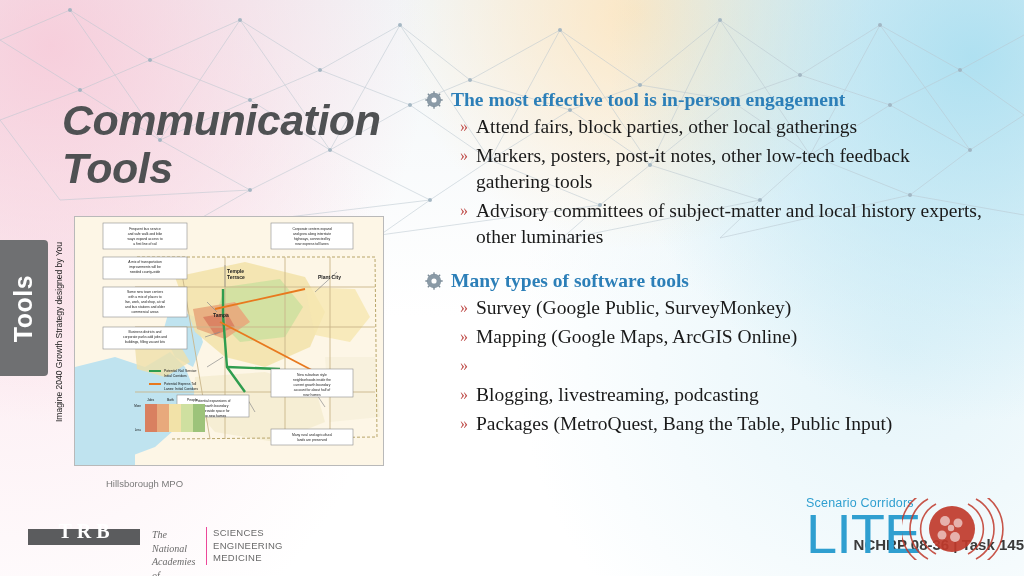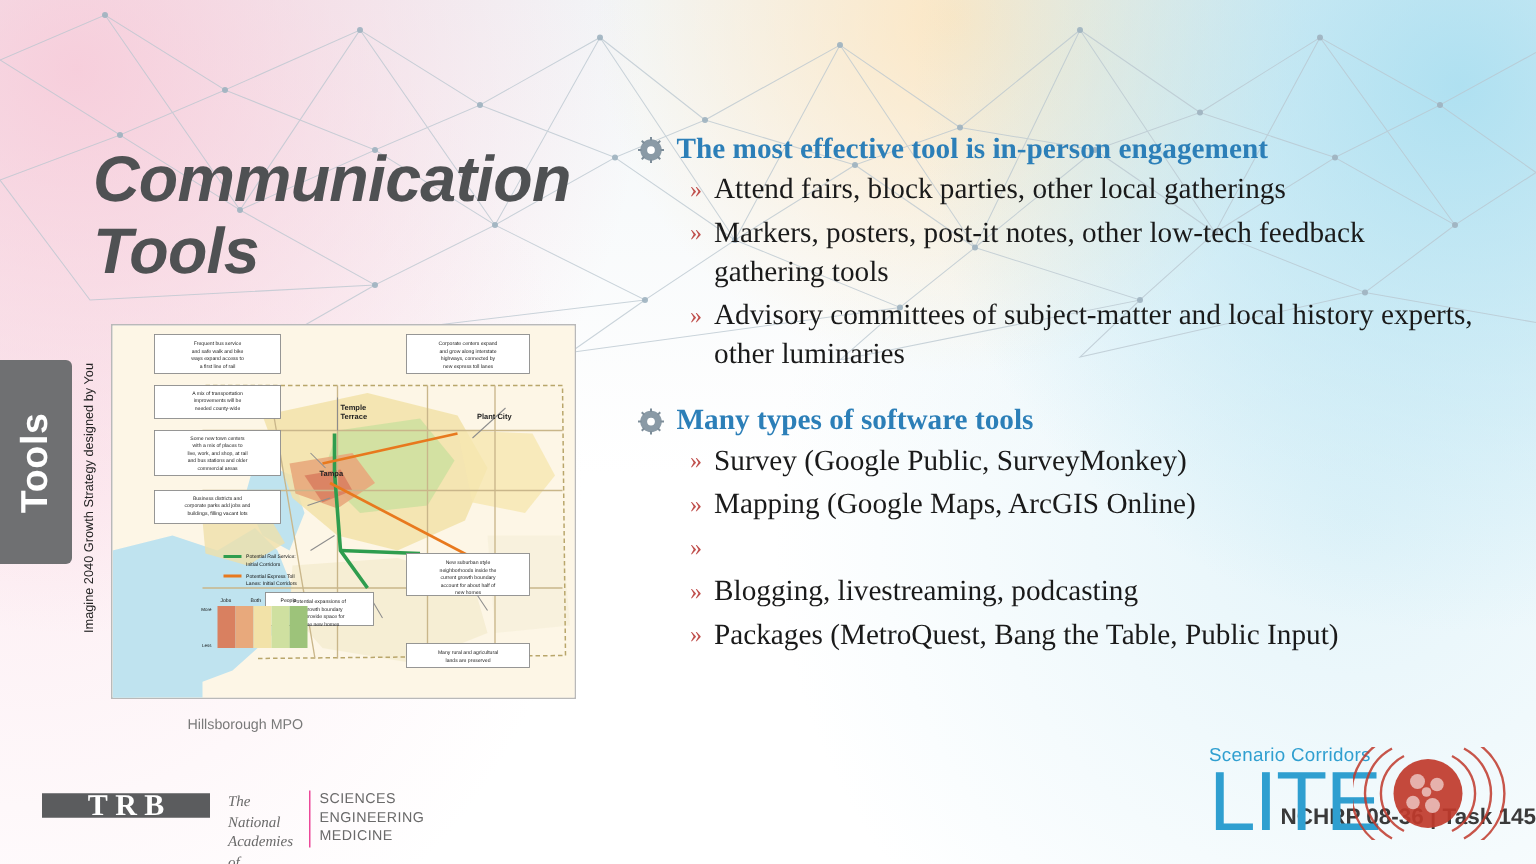--- a/index.html
+++ b/index.html
@@ -75,21 +75,20 @@
     width: 310px; height: 250px;
     border: 1px solid #b9b9b9;
     background: #fdfaf2;
     overflow: hidden;
   }
   .map-caption {
     position: absolute; left: 56px; top: 268px;
     font-family: "Liberation Sans", sans-serif;
     font-size: 9.5px;
     color: #7a7a7a;
-    margin-left: 19px;
   }
   
   .content { position: absolute; left: 424px; top: 88px; width: 560px; }
   .lvl1 {
     display: flex; align-items: flex-start;
     margin-bottom: 2px;
   }
   .lvl1 .l1text {
     font-family: "Liberation Serif", serif;
     font-weight: bold;
@@ -120,21 +119,21 @@
     color: #1a1a1a;
     line-height: 1.33;
   }
   .gap { height: 16px; }
   
   .trb-logo {
     position: absolute; left: 28px; top: 529px;
     width: 112px; height: 16px;
     background: #5b5c5e;
     border: 2px solid #5b5c5e;
-    display: flex; align-items: center; justify-content: center;
+    display: flex; align-items: flex-end; justify-content: center;
   }
   .trb-logo span {
     font-family: "Liberation Serif", serif;
     font-weight: bold;
     font-size: 20px;
     letter-spacing: 5px;
     color: #ffffff;
     padding-left: 5px;
   }
   .nas {

